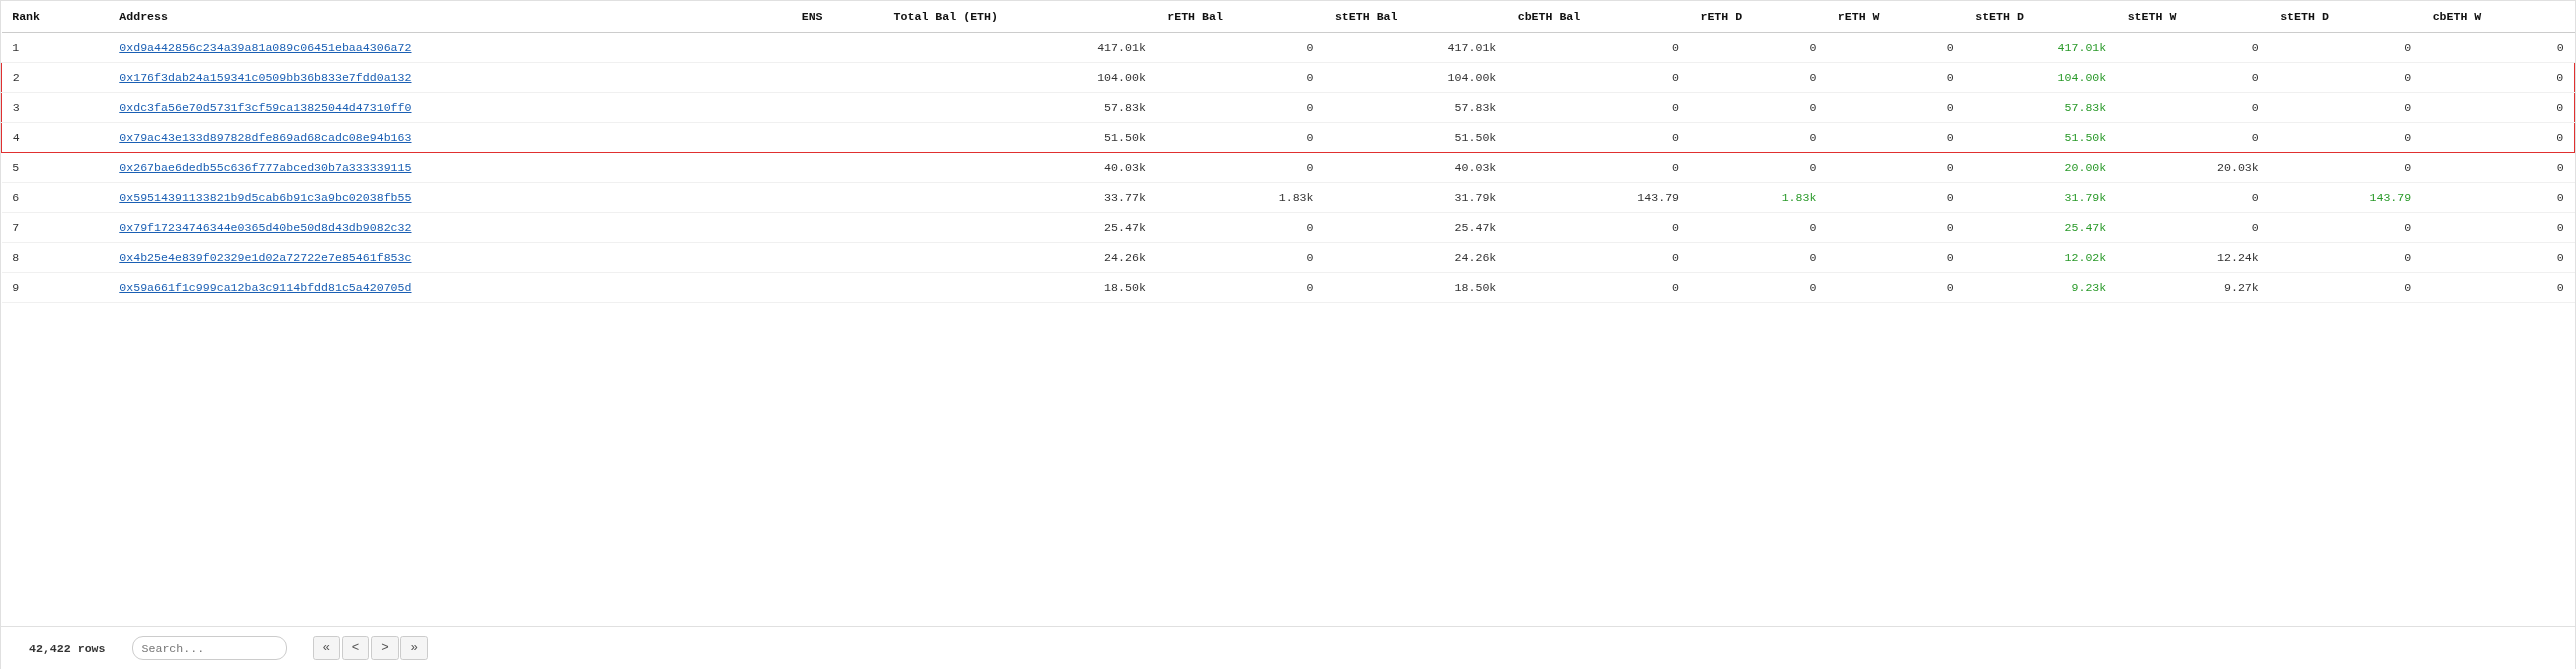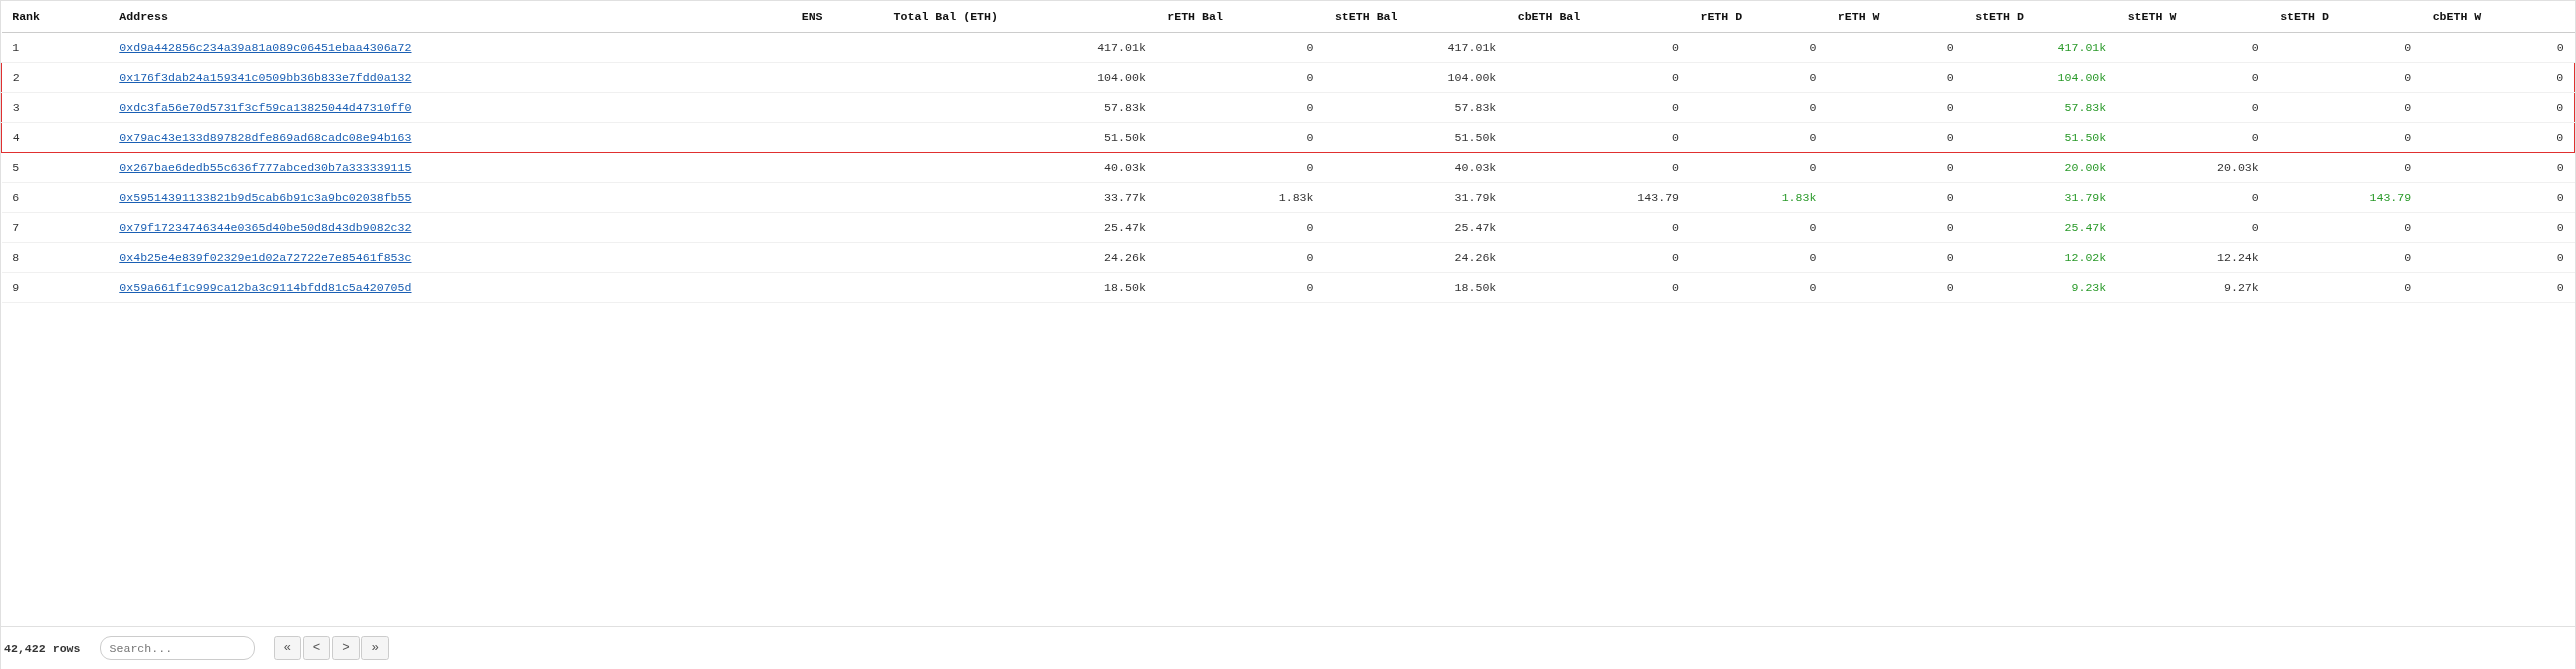--- a/index.html
+++ b/index.html
@@ -62,23 +62,23 @@
       color: #1a5fb4;
       text-decoration: underline;
       cursor: pointer;
     }
     .green-val {
       color: #2a9a2a;
     }
     .footer-bar {
       display: flex;
       align-items: center;
-      padding: 9px 3px;
+      padding: 9px 28px;
       border-top: 0.9px solid #e0e0e0;
-      gap: 19px;
+      gap: 26px;
       background: #fff;
     }
     .rows-count {
       font-weight: bold;
       font-size: 11.6px;
       color: #333;
       white-space: nowrap;
     }
     .search-box {
       border: 0.9px solid #ccc;

